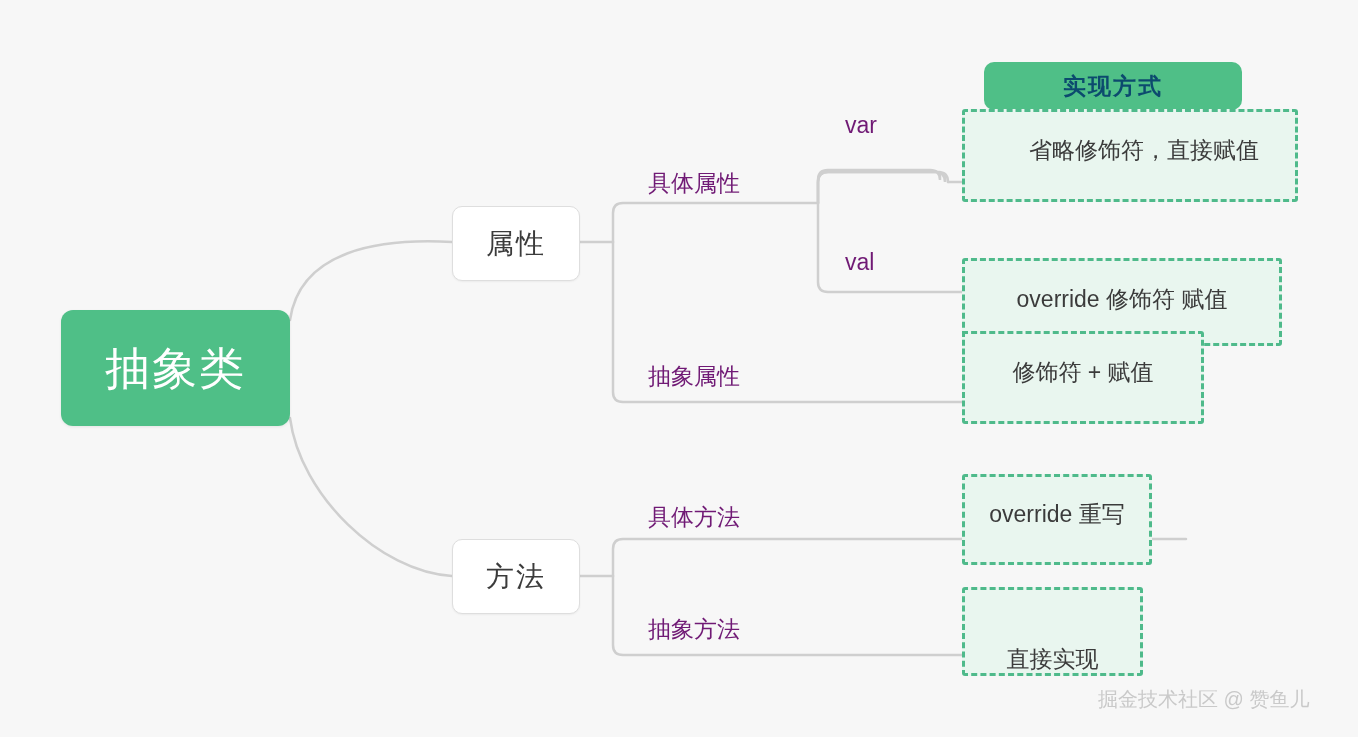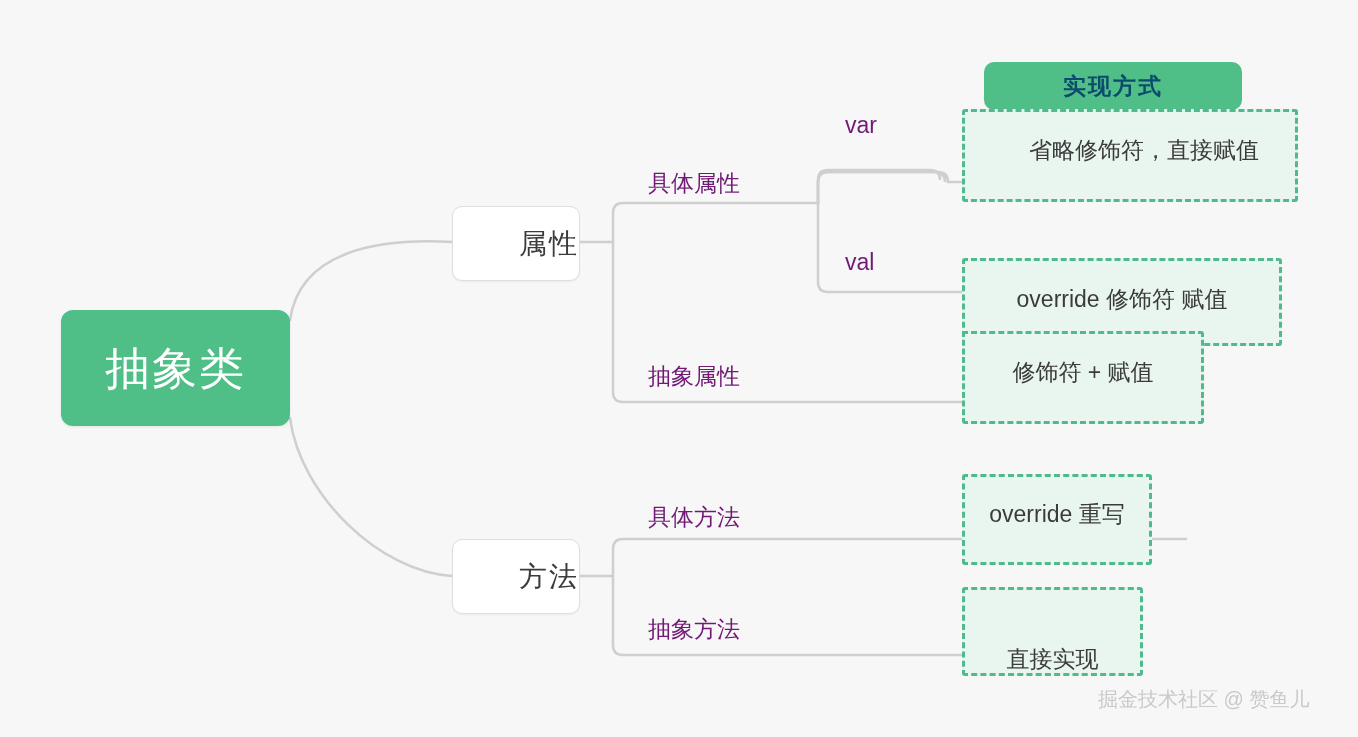--- a/index.html
+++ b/index.html
@@ -50,21 +50,21 @@
   }
 
   
   .branch-node {
     position: absolute;
     background: #ffffff;
     border: 1px solid #dedede;
     border-radius: 10px;
     display: flex;
     align-items: center;
-    justify-content: flex-end;
+    justify-content: center;
     box-shadow: 0 1px 2px rgba(0,0,0,0.05);
   }
   .branch-label {
     color: #3b3b3b;
     font-size: 28px;
     letter-spacing: 2px;
     line-height: 1;
   }
   .node-attr { left: 452px; top: 206px; width: 126px; height: 73px; }
   .node-method { left: 452px; top: 539px; width: 126px; height: 73px; }

